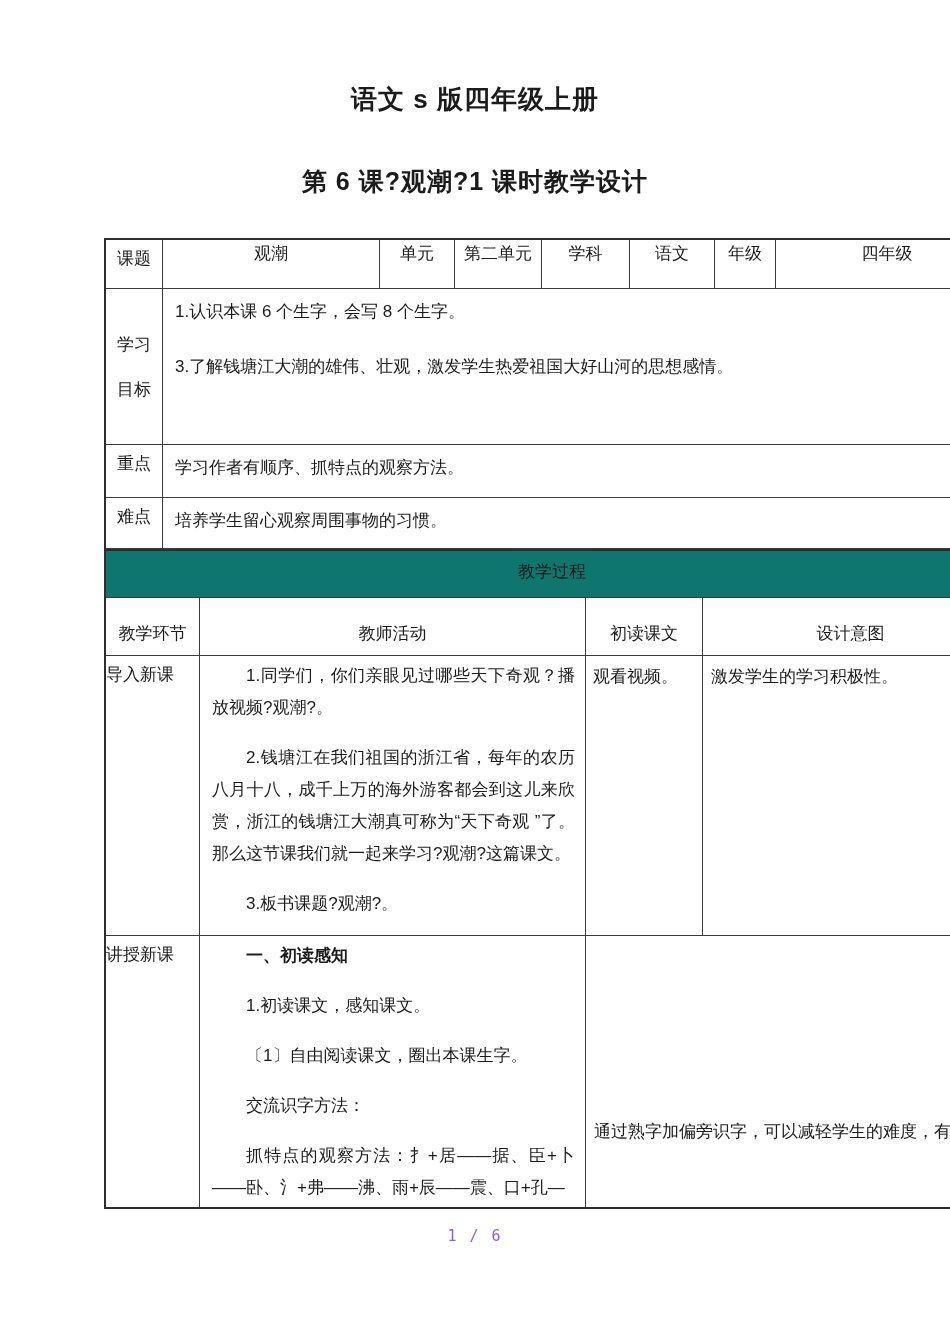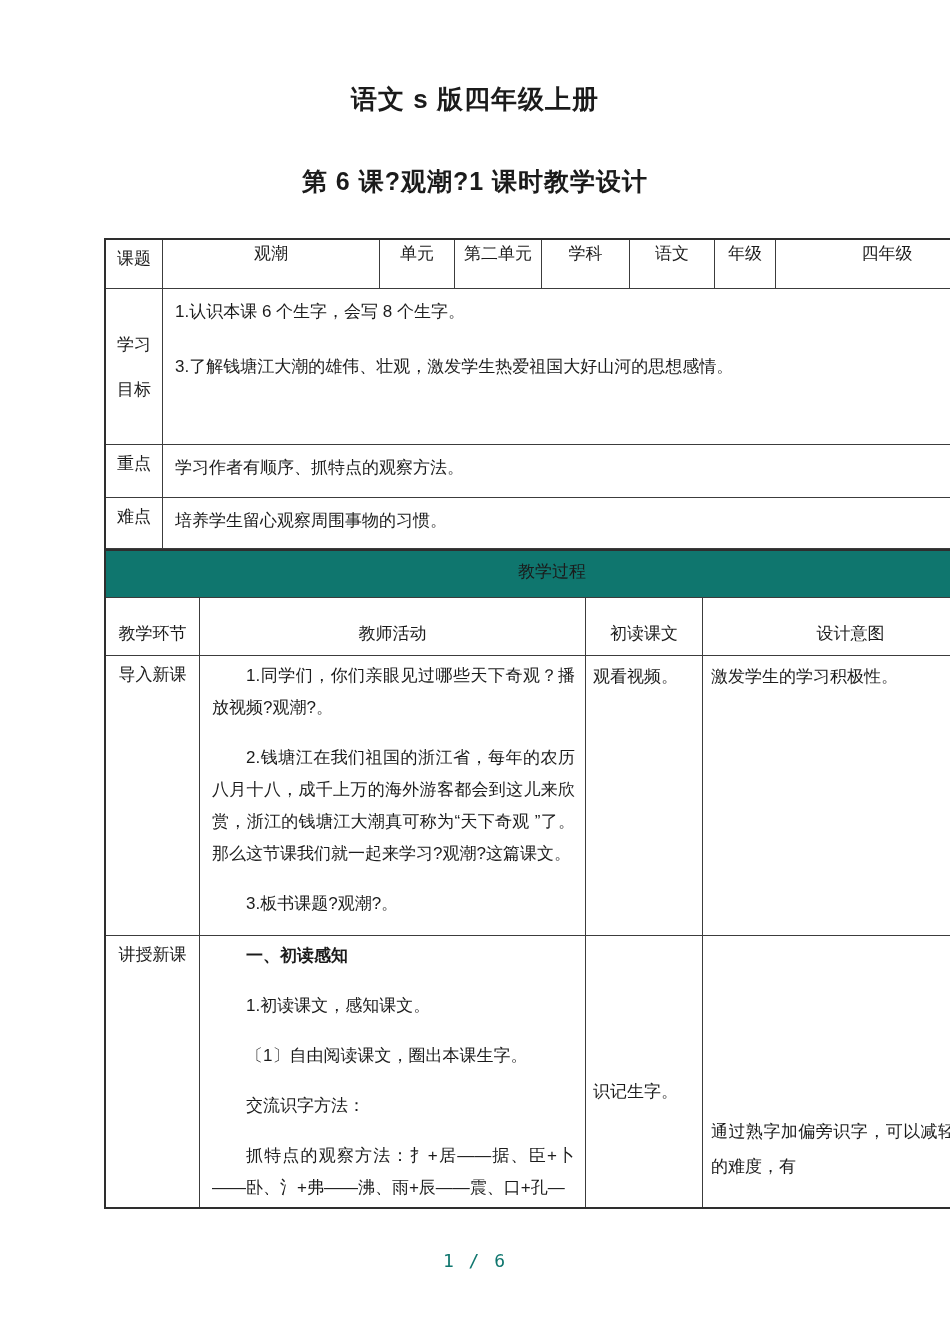--- a/index.html
+++ b/index.html
@@ -51,30 +51,29 @@
   .goals-content p{margin:0 0 23px 0;}
   .teach{padding:4px 10px 2px 12px;}
   .teach p{text-indent:2em;margin:0 0 18px 0;}
   .bold{font-weight:bold;}
   .process-banner{
     width:100%;background:#0f766e;text-align:center;padding-top:9px;
     border-right:none;
   }
   .r5{border-top:2px solid #2e2e2e;}
   .hdr{text-align:center;padding-top:24px;}
-  .stage{text-align:center;padding-top:7px;}
+  .stage{text-align:left;padding-top:7px;}
   .student{padding:5px 6px 0 7px;line-height:32px;}
   .intent{padding:5px 8px 0 8px;line-height:32px;text-align:justify;}
   .student-low{padding-top:140px;}
   .intent-low{padding-top:178px;line-height:35px;}
   .footer{
     position:absolute;top:1227px;left:0;right:0;text-align:center;
-    font-size:18px;letter-spacing:2px;color:#0f766e;
+    font-size:15px;letter-spacing:2px;color:#8b5cf6;
     font-family:"DejaVu Sans Mono",monospace;
-    margin-top:23px;
   }
 </style>
 </head>
 <body>
 
 <div class="page">
 
   <div class="doc-title">语文 s 版四年级上册</div>
   <div class="doc-subtitle">第 6 课?观潮?1 课时教学设计</div>
 
@@ -136,21 +135,20 @@
 
     <div class="tr r8 last">
       <div class="td pA stage">讲授新课</div>
       <div class="td pB teach content">
         <p class="bold">一、初读感知</p>
         <p>1.初读课文，感知课文。</p>
         <p>〔1〕自由阅读课文，圈出本课生字。</p>
         <p>交流识字方法：</p>
         <p>抓特点的观察方法：扌+居——据、臣+卜——卧、氵+弗——沸、雨+辰——震、口+孔—</p>
       </div>
-      <div class="td pC student student-low">识记生字。</div>
       <div class="td pD wRest intent intent-low">通过熟字加偏旁识字，可以减轻学生的难度，有</div>
     </div>
 
   </div>
 
   <div class="footer">1 / 6</div>
 
 </div>
 
 </body></html>

